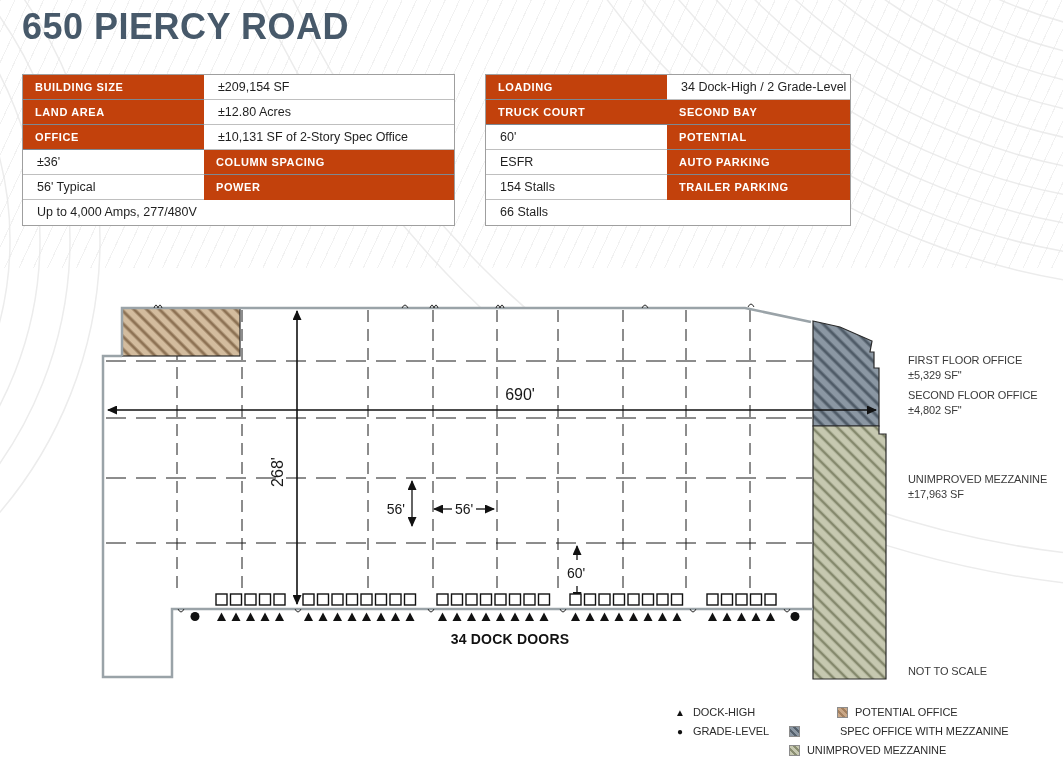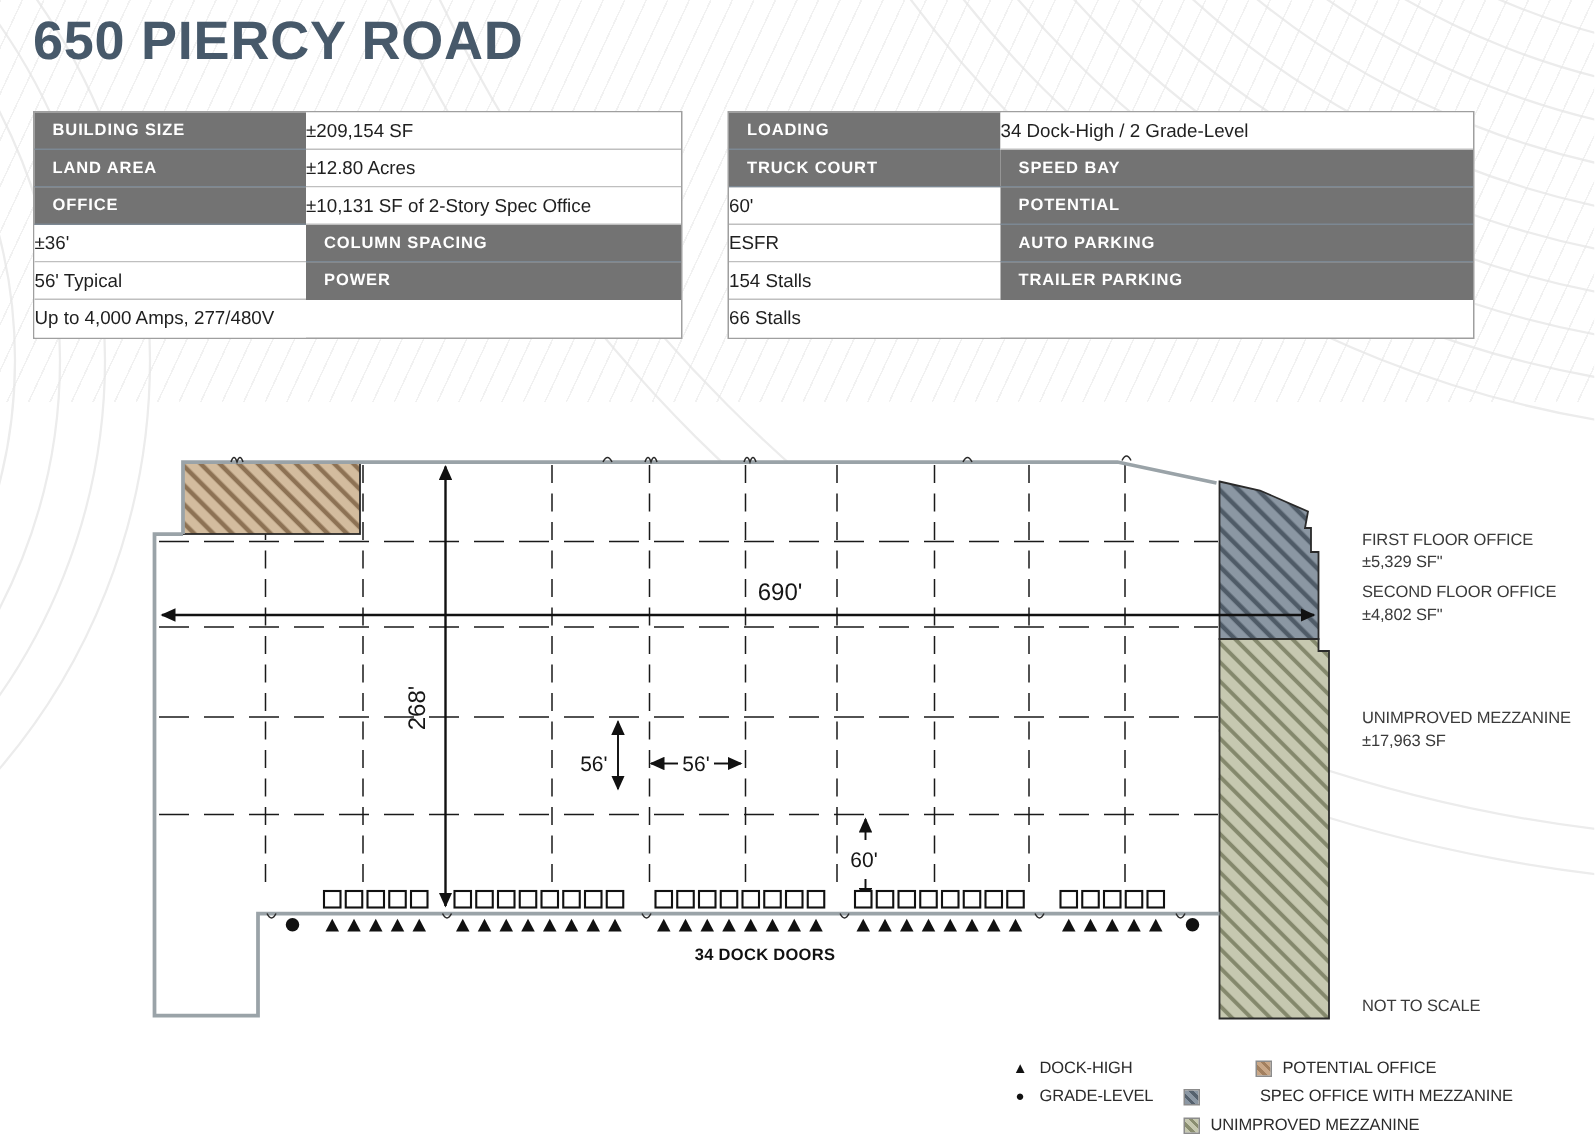--- a/index.html
+++ b/index.html
@@ -13,39 +13,39 @@
     background:repeating-linear-gradient(115deg, rgba(230,230,230,.55) 0 1px, transparent 1px 13px); }
 
   
   .title { position:absolute; left:22px; top:6px; z-index:2;
     font-size:36px; font-weight:bold; letter-spacing:.5px; color:#47596a; }
 
   
   .spec { position:absolute; top:74px; z-index:2; display:grid; grid-template-columns:181px 1fr;
     border:1px solid #9f9f9f; background:#fff; }
   .spec.left  { left:22px;  width:433px; }
-  .spec.right { left:485px; width:498px; }
-  .spec .lab { background:#737373; color:#ffffff; font-size:11px; font-weight:bold;
+  .spec.right { left:485px; width:366px; }
+  .spec .lab { background:#c2410c; color:#ffffff; font-size:11px; font-weight:bold;
     letter-spacing:.6px; height:25px; line-height:25px; padding-left:12px;
     border-bottom:1px solid #7c8893; white-space:nowrap; }
   .spec .val { background:#ffffff; color:#1f1f1f; font-size:12.5px; height:25px; line-height:25px;
-    border-bottom:1px solid #bfbfbf; white-space:nowrap; }
+    padding-left:14px; border-bottom:1px solid #bfbfbf; white-space:nowrap; }
   .spec .lab.last, .spec .val.last { border-bottom:none; }
 
   
   svg.plan { position:absolute; left:0; top:0; z-index:1; }
   svg.plan text { font-family:"Liberation Sans", sans-serif; fill:#161616; }
 
   
   .anno { position:absolute; left:908px; z-index:2; font-size:11px; line-height:15px;
     color:#3a3a3a; letter-spacing:-.1px; white-space:nowrap; }
   .anno.a1 { top:353px; } .anno.a2 { top:388px; } .anno.a3 { top:472px; } .anno.a4 { top:664px; }
 
   .dock-label { position:absolute; left:410px; top:631px; width:200px; z-index:2;
-    text-align:center; font-size:11px; font-weight:bold; color:#111; letter-spacing:.2px; }
+    text-align:center; font-size:14px; font-weight:bold; color:#111; letter-spacing:.2px; }
 
   
   .legend-item { position:absolute; z-index:2; display:flex; align-items:center; gap:7px;
     font-size:11px; color:#2b2b2b; white-space:nowrap; letter-spacing:-.1px; }
   .li-1 { left:674px; top:706px; } .li-2 { left:674px; top:725px; }
   .li-3 { left:789px; top:706px;padding-left:48px; } .li-4 { left:789px; top:725px;gap:40px; } .li-5 { left:789px; top:744px; }
   .sym { width:12px; text-align:center; font-size:10px; color:#111; }
   .swatch { width:11px; height:11px; border:1px solid #8c8c8c; }
   .sw-tan  { background:repeating-linear-gradient(45deg,#c9a787 0 3px,#a3805f 3px 5px); }
   .sw-blue { background:repeating-linear-gradient(45deg,#8b97a3 0 3px,#55616d 3px 5px); }
@@ -95,21 +95,21 @@
     <div class="lab">COLUMN SPACING</div>
     <div class="val">56' Typical</div>
     <div class="lab last">POWER</div>
     <div class="val last">Up to 4,000 Amps, 277/480V</div>
   </div>
 
   <div class="spec right">
     <div class="lab">LOADING</div>
     <div class="val">34 Dock-High / 2 Grade-Level</div>
     <div class="lab">TRUCK COURT</div>
-    <div class="lab">SPEED BAY</div>
+    <div class="lab">SECOND BAY</div>
     <div class="val">60'</div>
     <div class="lab">POTENTIAL</div>
     <div class="val">ESFR</div>
     <div class="lab">AUTO PARKING</div>
     <div class="val">154 Stalls</div>
     <div class="lab last">TRAILER PARKING</div>
     <div class="val last">66 Stalls</div>
   </div>
 
   <svg class="plan" width="1063" height="759" viewBox="0 0 1063 759">

